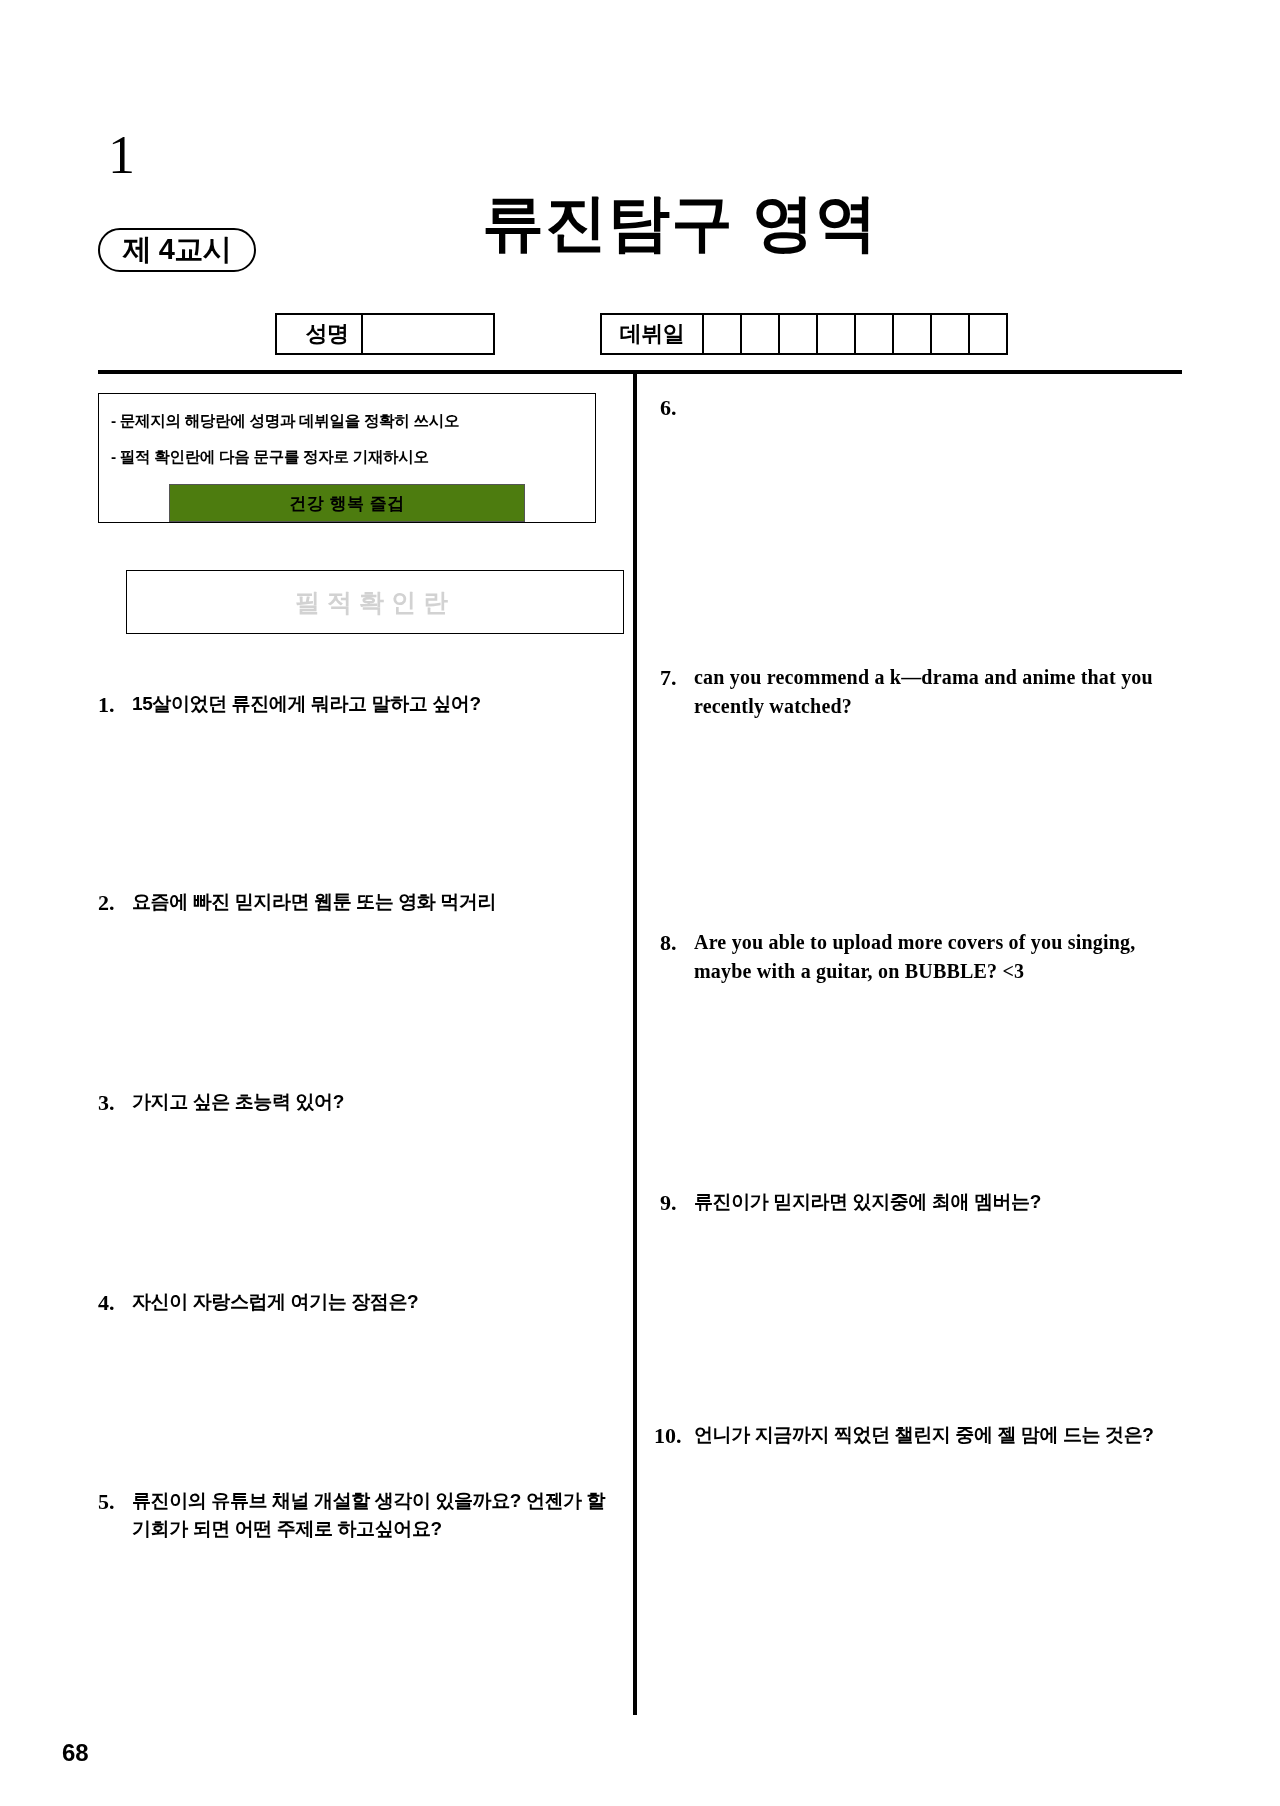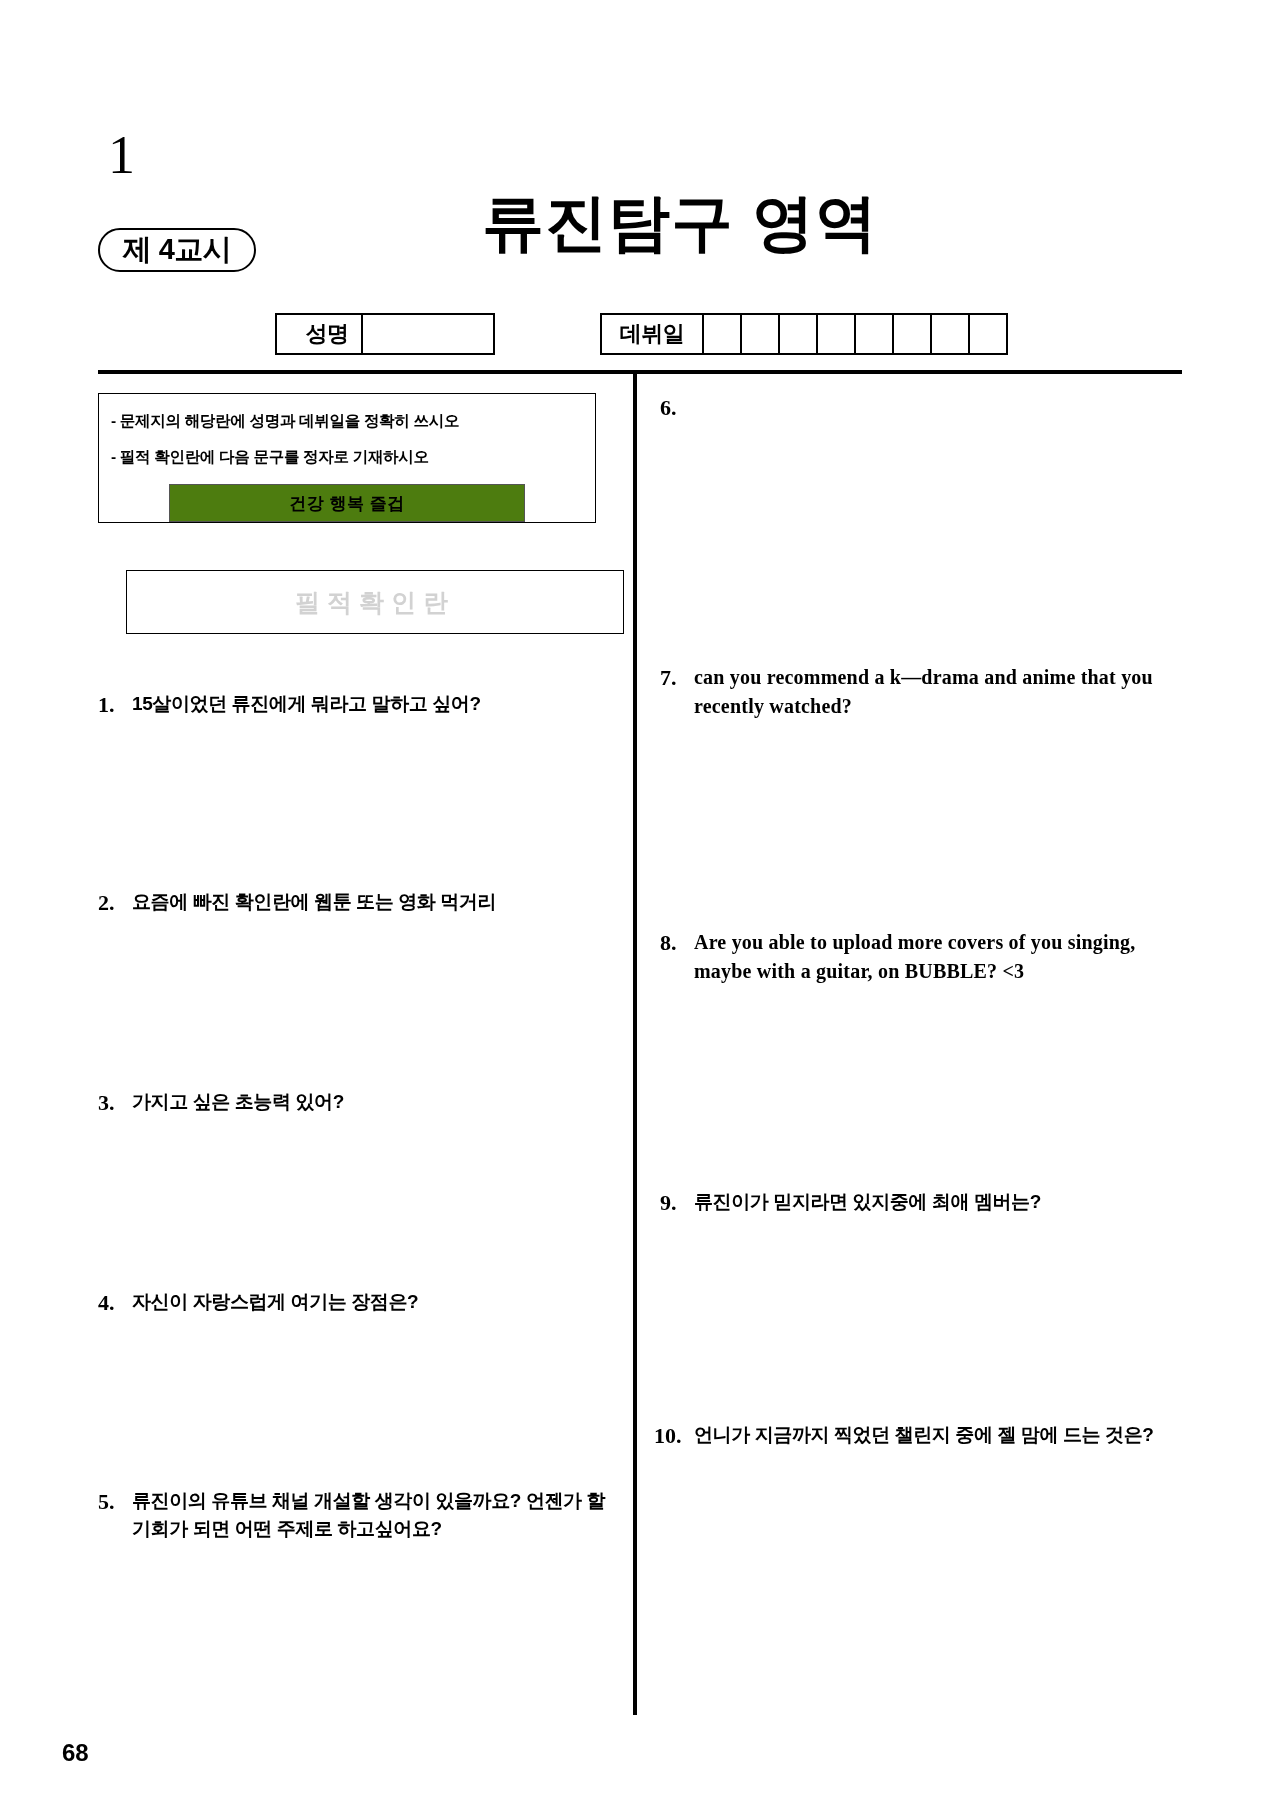--- a/index.html
+++ b/index.html
@@ -295,21 +295,21 @@
   <div class="q ko left-col" style="left:98px; top:690px; width:500px;">
     <span class="qnum">1.</span>
     <span class="qtext">
       <span>15살이었던 류진에게 뭐라고 말하고 싶어?</span>
     </span>
   </div>
 
   <div class="q ko left-col" style="left:98px; top:888px; width:500px;">
     <span class="qnum">2.</span>
     <span class="qtext">
-      <span>요즘에 빠진 확인란에 웹툰 또는 영화 먹거리</span>
+      <span>요즘에 빠진 믿지라면 웹툰 또는 영화 먹거리</span>
     </span>
   </div>
 
   <div class="q ko left-col" style="left:98px; top:1088px; width:500px;">
     <span class="qnum">3.</span>
     <span class="qtext">
       <span>가지고 싶은 초능력 있어?</span>
     </span>
   </div>
 

